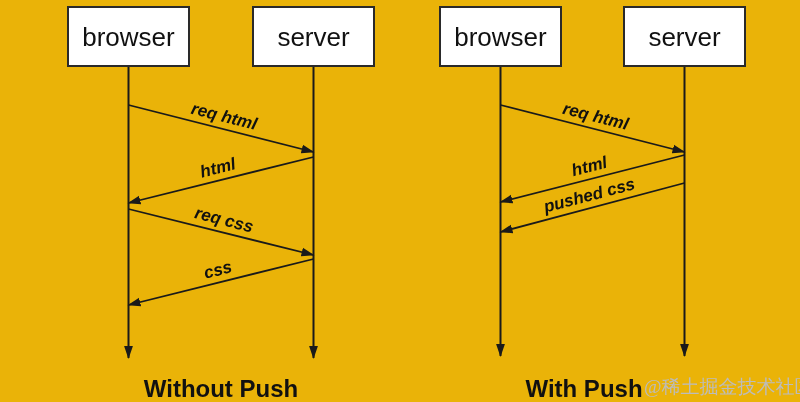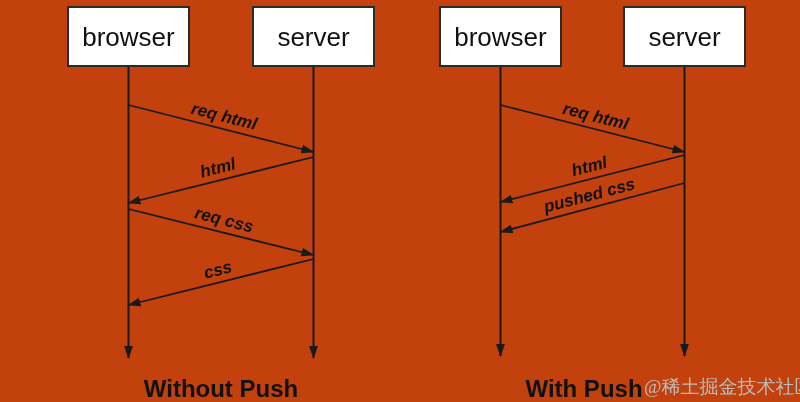--- a/index.html
+++ b/index.html
@@ -4,21 +4,21 @@
 <style>
   html, body {
     margin: 0;
     padding: 0;
     background: #ffffff;
   }
   .canvas {
     position: relative;
     width: 800px;
     height: 402px;
-    background: #c2410c;
+    background: #eab308;
     overflow: hidden;
     font-family: "Liberation Sans", sans-serif;
   }
   svg { display: block; }
   .actor-box {
     fill: #ffffff;
     stroke: #2a2a2a;
     stroke-width: 2;
   }
   .actor-label {

